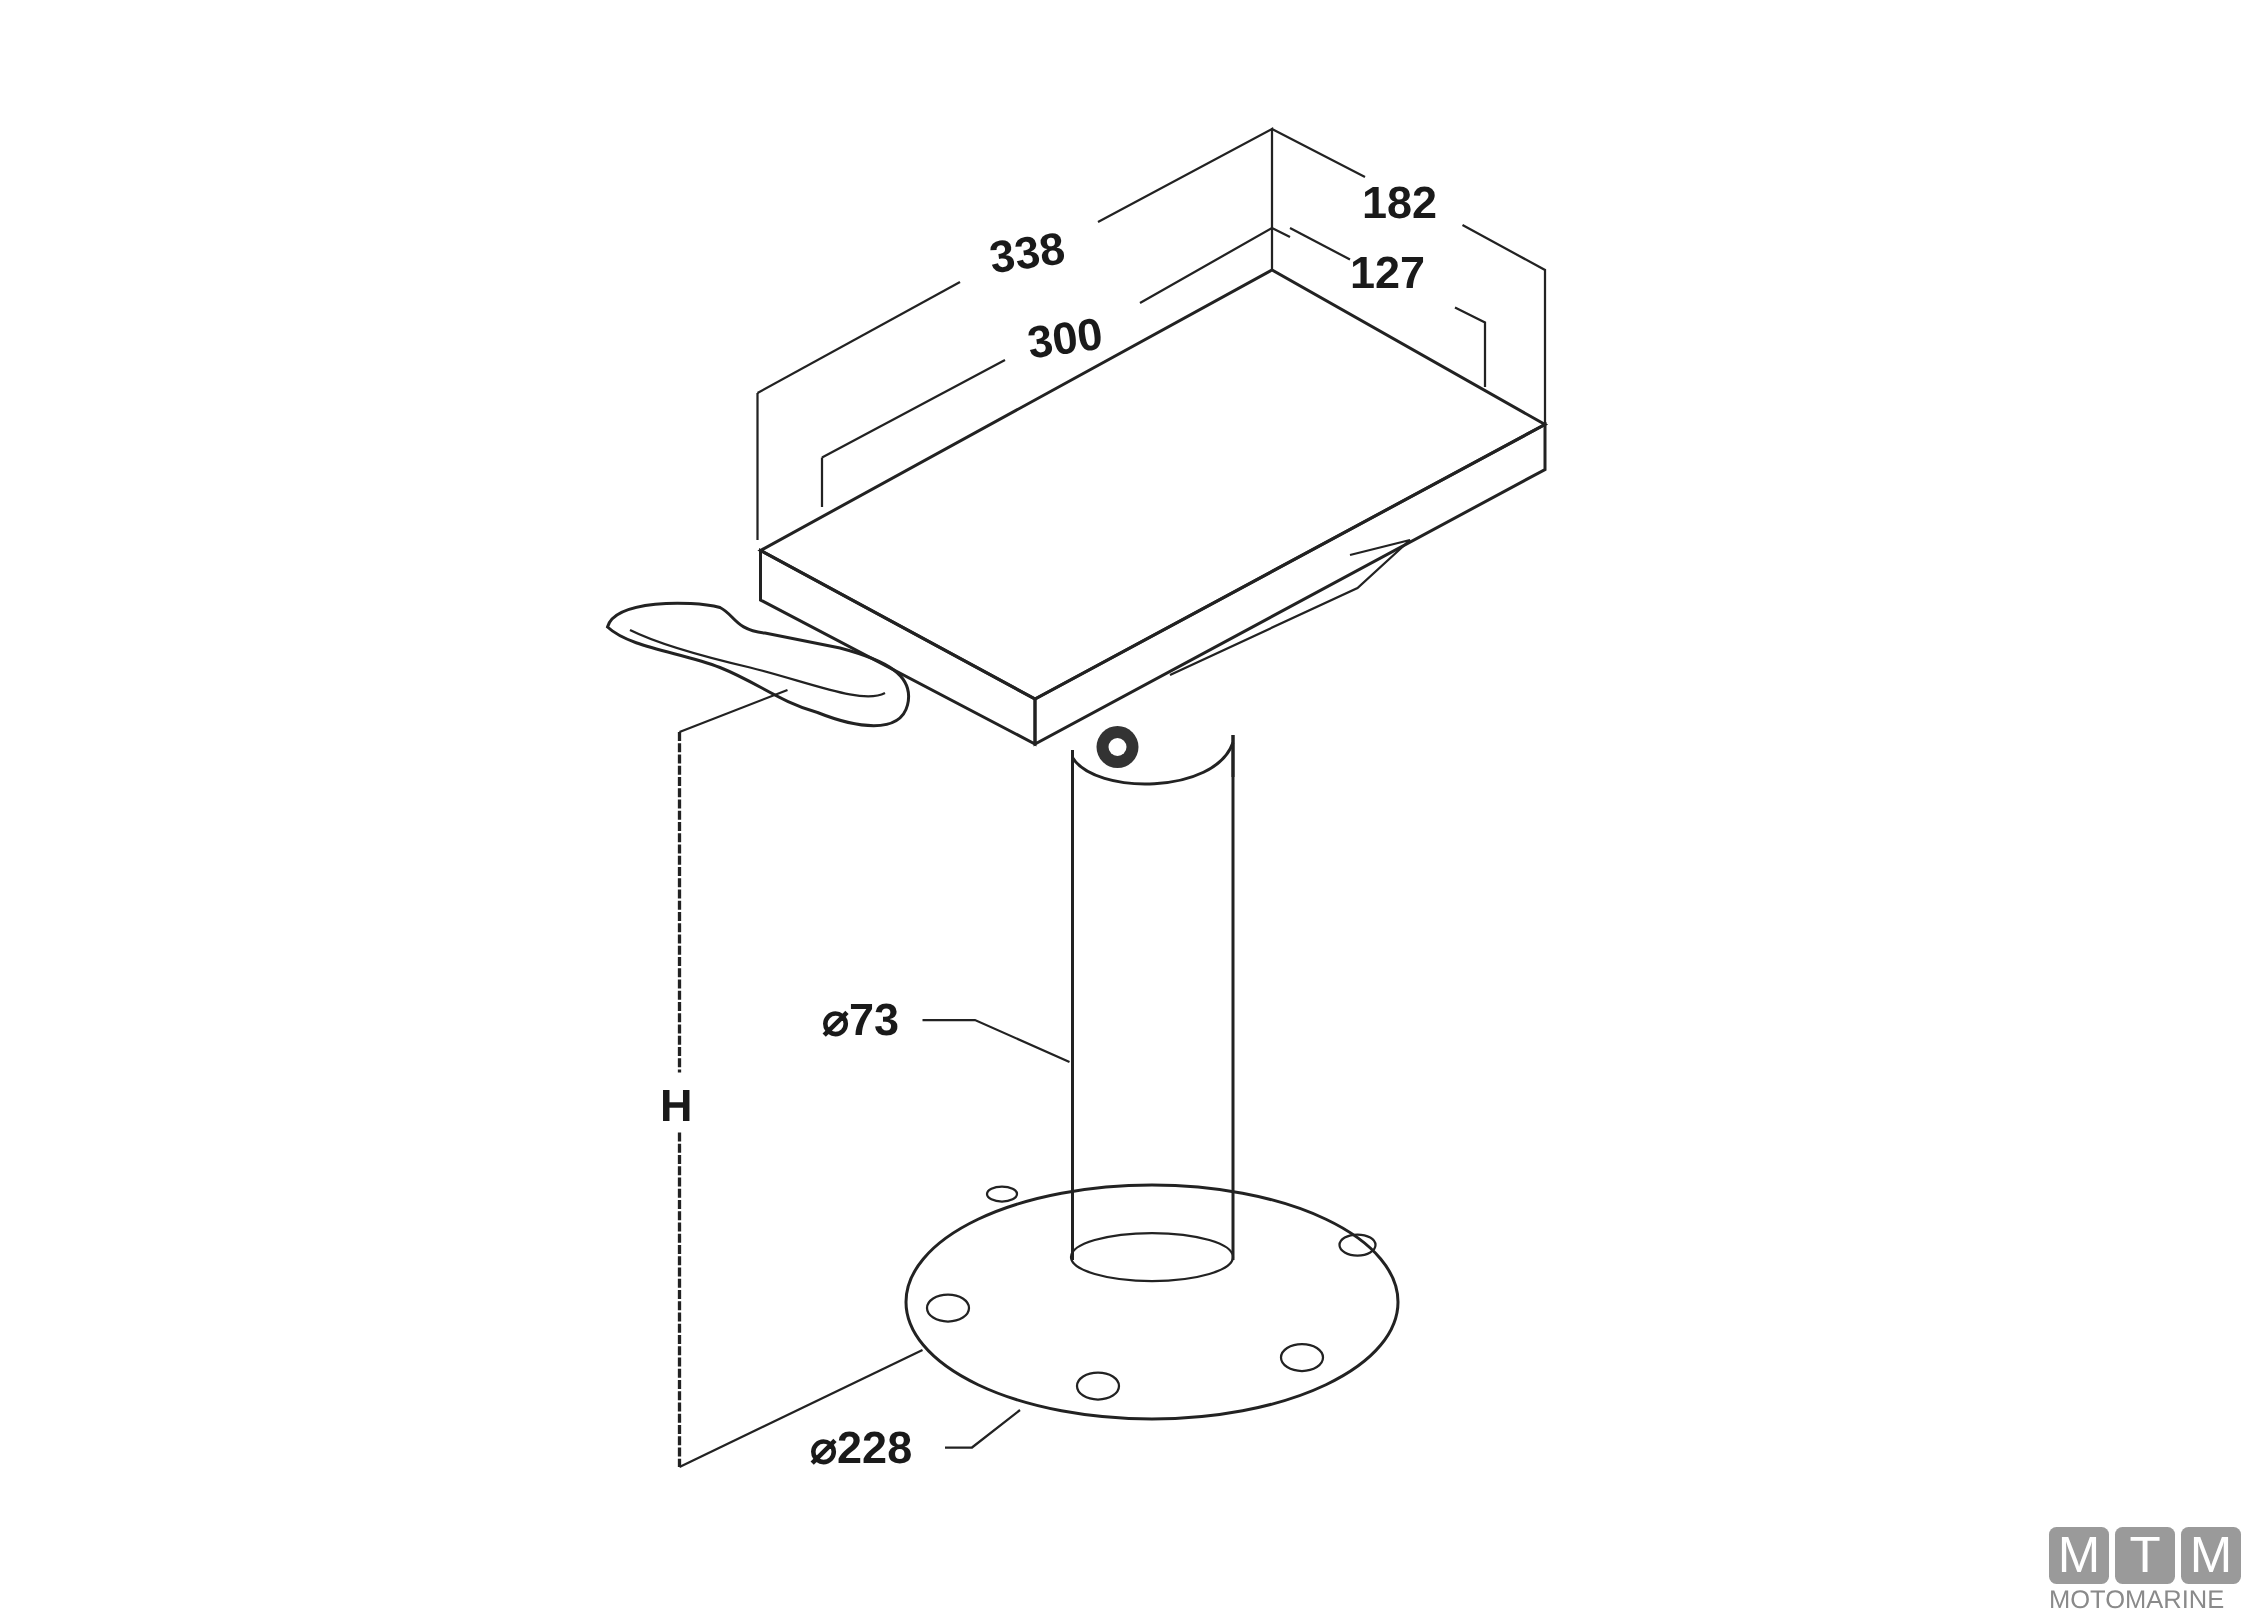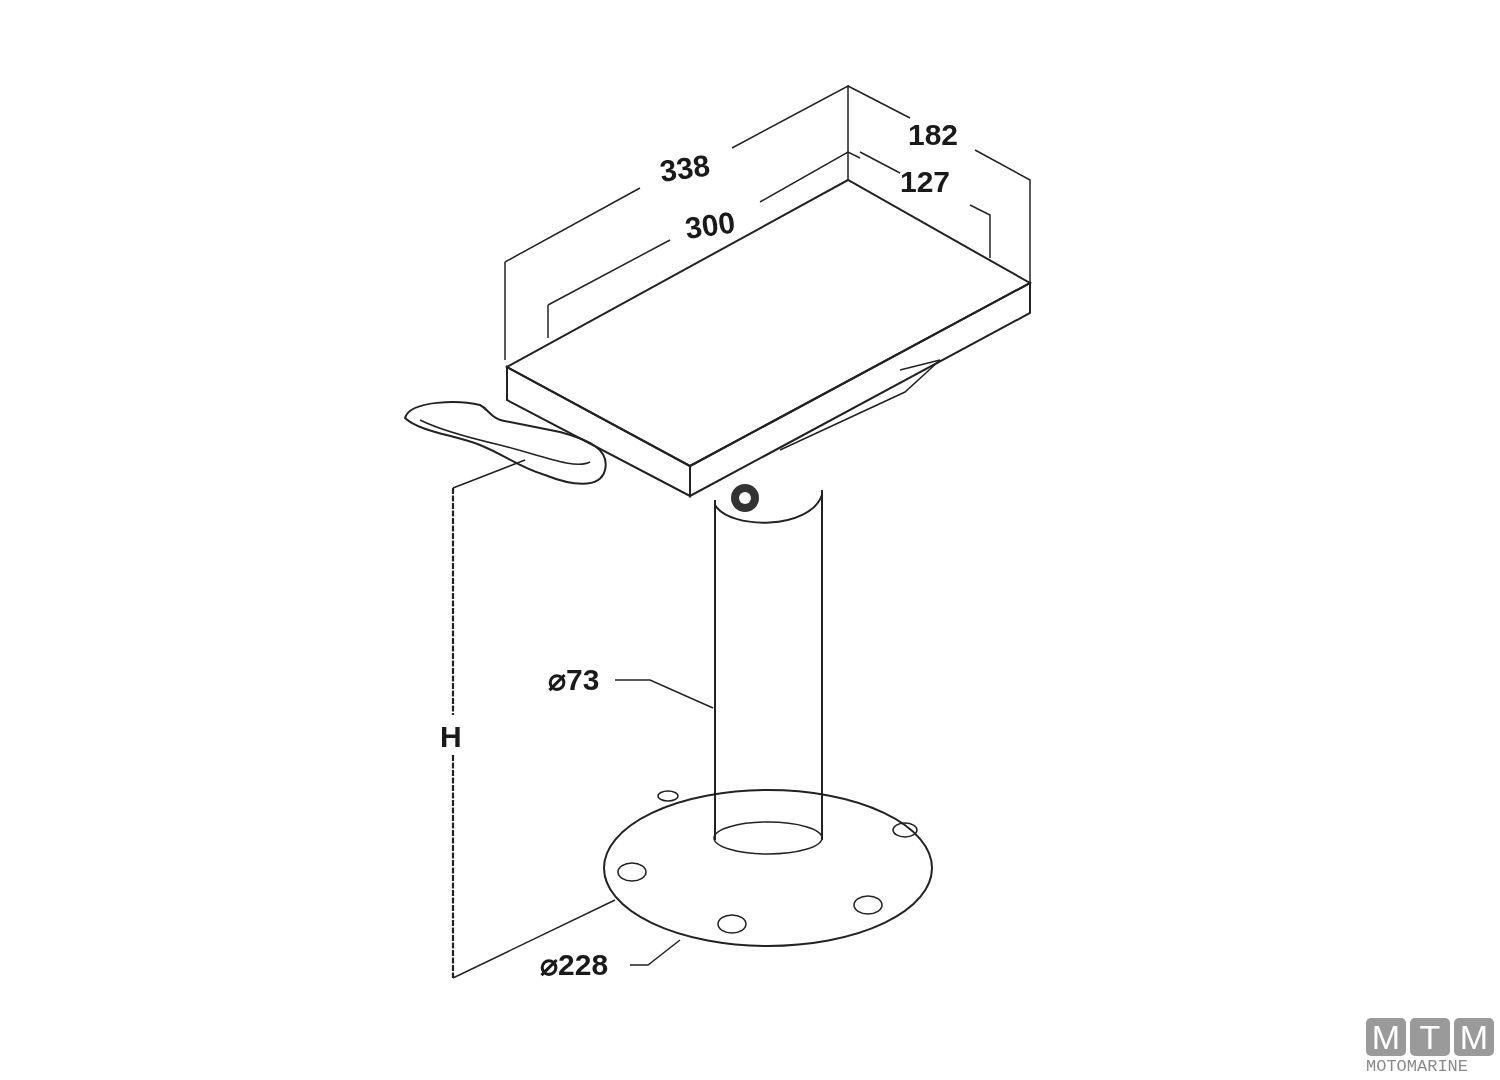--- a/index.html
+++ b/index.html
@@ -5,21 +5,21 @@
   html, body { margin:0; padding:0; background:#ffffff; }
   body { width:1500px; height:1080px; position:relative; overflow:hidden; font-family:"Liberation Sans", sans-serif; }
   svg.diagram { position:absolute; left:0; top:0; }
   .dimtext { font-family:"Liberation Sans", sans-serif; font-weight:bold; font-size:30px; fill:#1a1a1a; }
   .ln { stroke:#222; stroke-width:2; fill:none; }
   .thin { stroke:#222; stroke-width:1.5; fill:none; }
   .dash { stroke:#222; stroke-width:2.2; fill:none; stroke-dasharray:6 1.5; }
   .watermark { position:absolute; left:1366px; top:1018px; width:130px; }
   .wm-letters { display:flex; gap:4px; }
   .wm-box { width:40px; height:38px; background:#9a9a9a; border-radius:5px; color:#fff; font-size:34px; line-height:38px; text-align:center; font-family:"Liberation Sans", sans-serif; }
-  .wm-name { color:#8a8a8a; font-size:17px; letter-spacing:0px; margin-top:1px; font-family:Liberation Mono, monospace; }
+  .wm-name { color:#8a8a8a; font-size:17px; letter-spacing:0px; margin-top:1px; font-family:Liberation Sans, sans-serif; }
 </style>
 </head>
 <body>
 
 <svg class="diagram" width="1500" height="1080" viewBox="0 0 1500 1080">
 
   <g>
     <polygon class="ln" points="507,367 848,180 1030,283 690,466" fill="#fff"></polygon>
     <polygon class="ln" points="507,367 690,466 690,496 507,400" fill="#fff"></polygon>
     <polygon class="ln" points="690,466 1030,283 1030,313 690,496" fill="#fff"></polygon>

